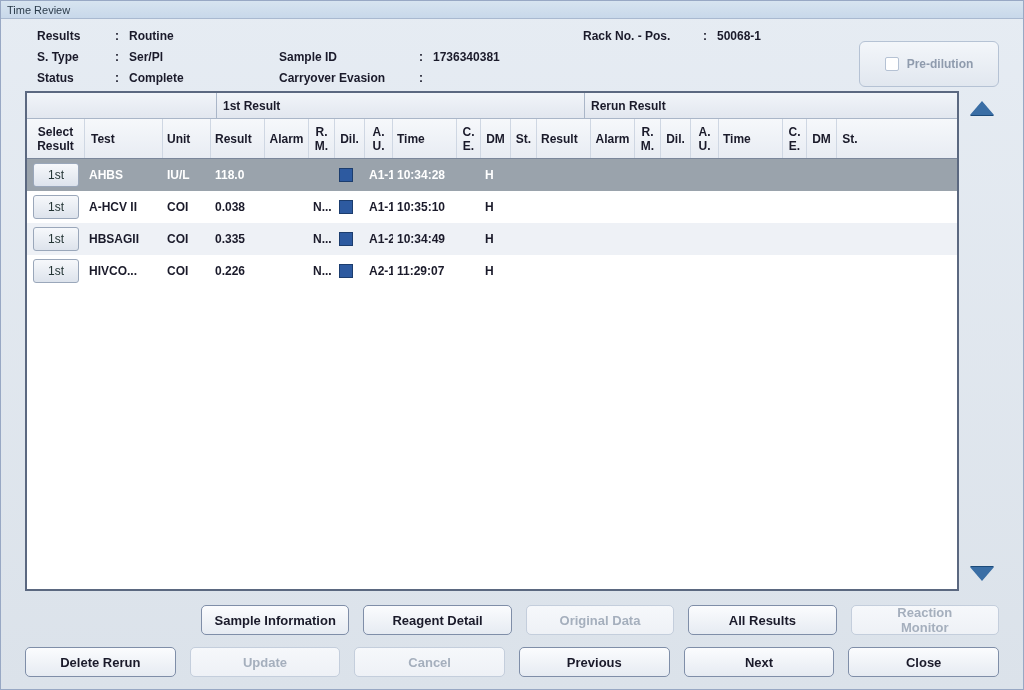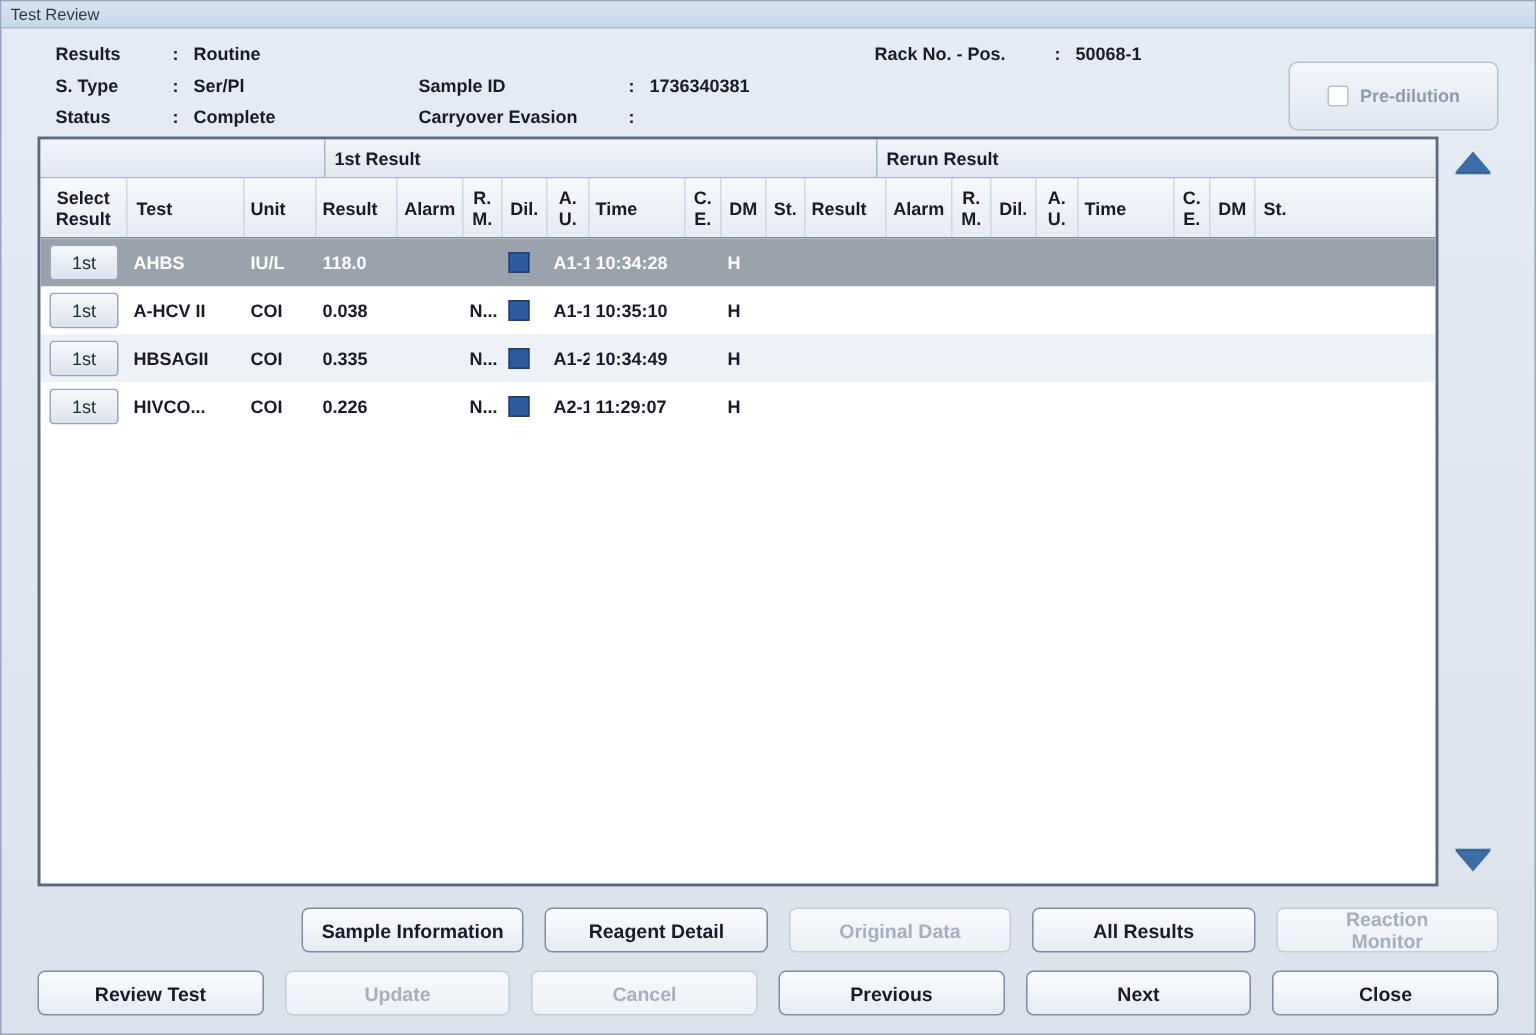--- a/index.html
+++ b/index.html
@@ -211,21 +211,21 @@
     border-color: #c4cedc;
     background: linear-gradient(#f6f8fb,#eef1f6);
   }
 </style>
 </head>
 <body>
 
 <div class="window">
 
   <div class="titlebar">
-    <span>Test Review</span>
+    <span>Time Review</span>
   </div>
 
   <div class="info-area">
     <div class="info-grid">
       <span class="info-lbl">Results</span>
       <span class="info-colon">:</span>
       <span class="info-val">Routine</span>
       <span></span>
         <span></span>
         <span></span>
@@ -432,21 +432,21 @@
     <div class="btn">Reagent Detail</div>
     <div class="btn disabled">Original Data</div>
     <div class="btn">All Results</div>
     <div class="btn disabled">
         <span style="white-space:pre-line">Reaction
 Monitor</span>
       </div>
   </div>
 
   <div class="btnrow bot-row">
-    <div class="btn" style="margin-right:auto">Review Test</div>
+    <div class="btn" style="margin-right:auto">Delete Rerun</div>
     <div class="btn disabled">Update</div>
     <div class="btn disabled">Cancel</div>
     <div class="btn">Previous</div>
     <div class="btn">Next</div>
     <div class="btn">Close</div>
   </div>
 
 </div>
 
 </body></html>

